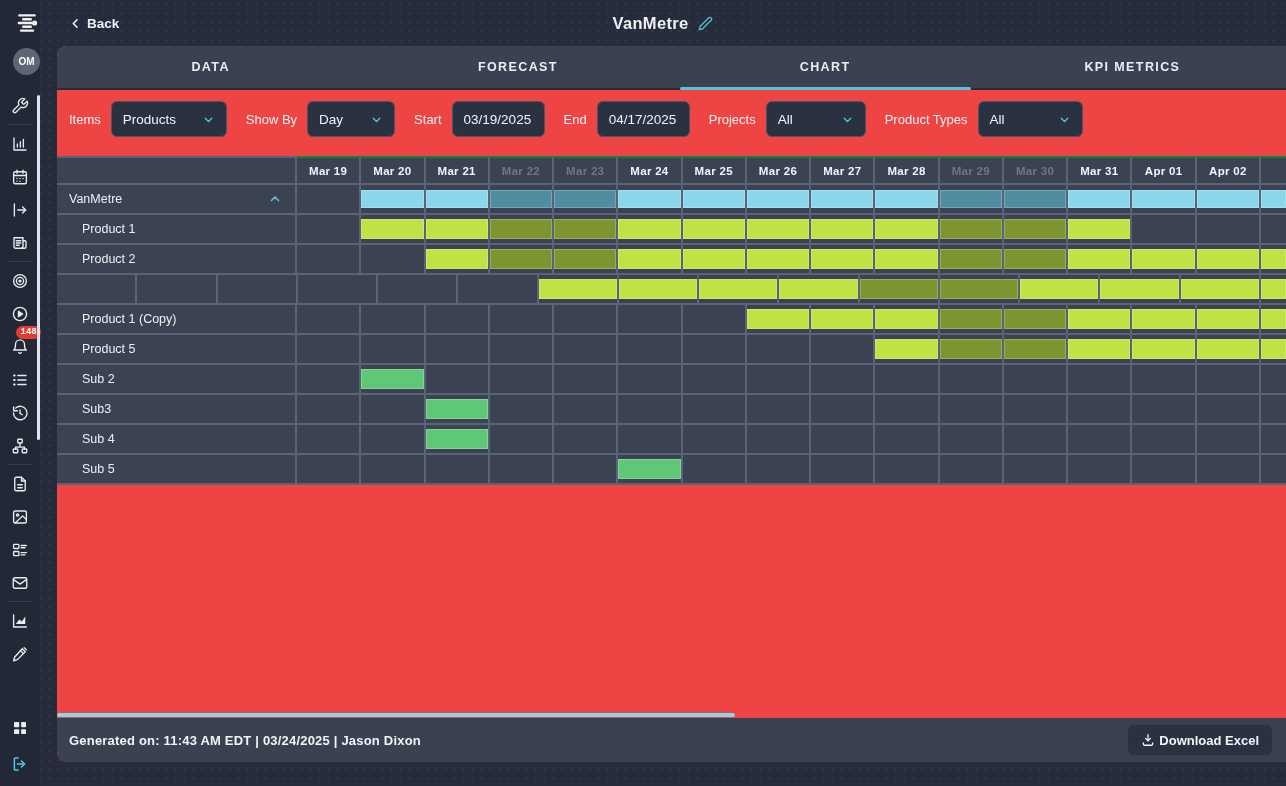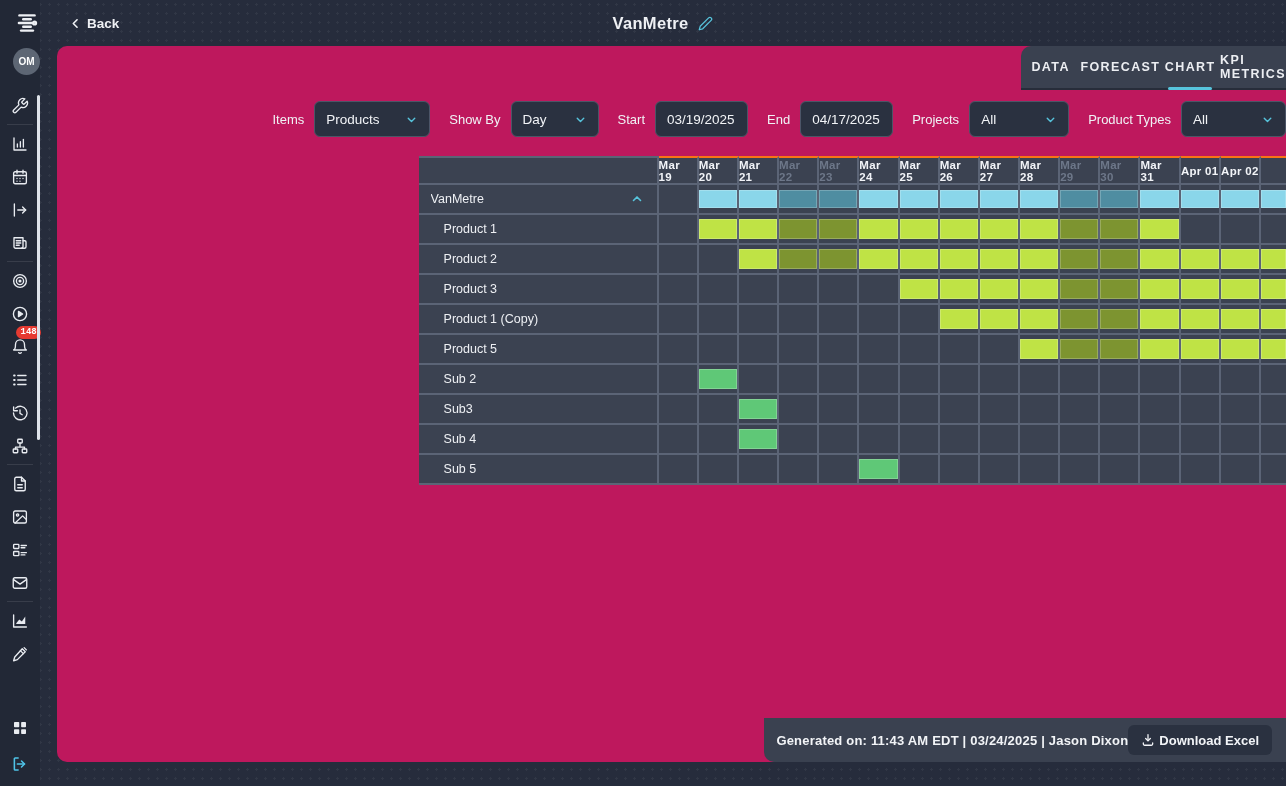--- a/index.html
+++ b/index.html
@@ -48,22 +48,22 @@
   .content { margin-left:40px; height:786px; position:relative; }
   .topbar { height:46px; position:relative; display:flex; align-items:center; }
   .back-btn { position:absolute; left:28px; display:flex; align-items:center; gap:4px;
     font-size:13.5px; font-weight:600; cursor:pointer; }
   .title-wrap { margin:0 auto; display:flex; align-items:center; gap:10px; }
   .page-title { font-size:16.5px; font-weight:600; letter-spacing:.3px; }
   .edit-pencil { cursor:pointer; }
 
   .panel {
     position:absolute; top:46px; left:17px; right:0; bottom:24px;
-    background:#be185d; border-top-left-radius:10px; border-bottom-left-radius:10px;
-    display:flex; flex-direction:column; overflow:hidden;align-items:flex-end;
+    background:#ef4444; border-top-left-radius:10px; border-bottom-left-radius:10px;
+    display:flex; flex-direction:column; overflow:hidden;
   }
 
   
   .tabs { height:44px; background:#3a4150; display:flex;
     border-top-left-radius:10px; border-bottom:2px solid #272d3a; flex:none; }
   .tab { flex:1; display:flex; align-items:center; justify-content:center;
     font-size:12.5px; font-weight:600; letter-spacing:1.4px; color:#eceef2;
     position:relative; cursor:pointer; }
   .tab.active::after { content:""; position:absolute; left:8px; right:8px; bottom:-2px;
     height:3px; background:#57c4dc; border-radius:2px; }
@@ -80,21 +80,21 @@
   .field.input { cursor:text; }
 
   
   .gantt { margin-top:8px; flex:none; }
   .g-row { display:flex; height:30px; }
   .g-row.header { height:29px; }
   .g-cell {
     background:#3b4251; border-right:2px solid #5b6476; border-bottom:2px solid #5b6476;
     position:relative; flex:1 1 0; min-width:0;
   }
-  .g-row.header .g-cell { border-top:2px solid #f97316;
+  .g-row.header .g-cell { border-top:2px solid #15803d;
     display:flex; align-items:center; justify-content:center;
     font-size:11.5px; font-weight:bold; letter-spacing:.3px; color:#f2f4f8; }
   .g-row.header .g-cell.weekend { color:#6d7789; }
   .g-cell.labelcell { flex:0 0 240px; display:flex; align-items:center;
     font-size:12.5px; color:#eef0f4; cursor:pointer; }
   .g-cell.partial { flex:0 0 25px; border-right:none; }
   .label-text { white-space:nowrap; overflow:hidden; text-overflow:ellipsis; }
   .row-chevron { margin-left:auto; margin-right:13px; flex:none; }
   .bar { position:absolute; left:0; right:0; top:4px; bottom:4px;
     border:1px solid rgba(255,255,255,.22); cursor:pointer; }
@@ -507,23 +507,20 @@
             <div class="bar" style="background: rgb(191, 227, 69);"></div>
           </div>
           <div class="g-cell">
             <div class="bar" style="background: rgb(191, 227, 69);"></div>
           </div>
           <div class="g-cell partial">
             <div class="bar" style="background: rgb(191, 227, 69);"></div>
           </div>
         </div>
         <div class="g-row">
-          <div class="g-cell labelcell" style="padding-left: 25px;">
-            <span class="label-text">Product 3</span>
-          </div>
           <div class="g-cell"></div>
           <div class="g-cell"></div>
           <div class="g-cell"></div>
           <div class="g-cell"></div>
           <div class="g-cell"></div>
           <div class="g-cell"></div>
           <div class="g-cell">
             <div class="bar" style="background: rgb(191, 227, 69);"></div>
           </div>
           <div class="g-cell">

